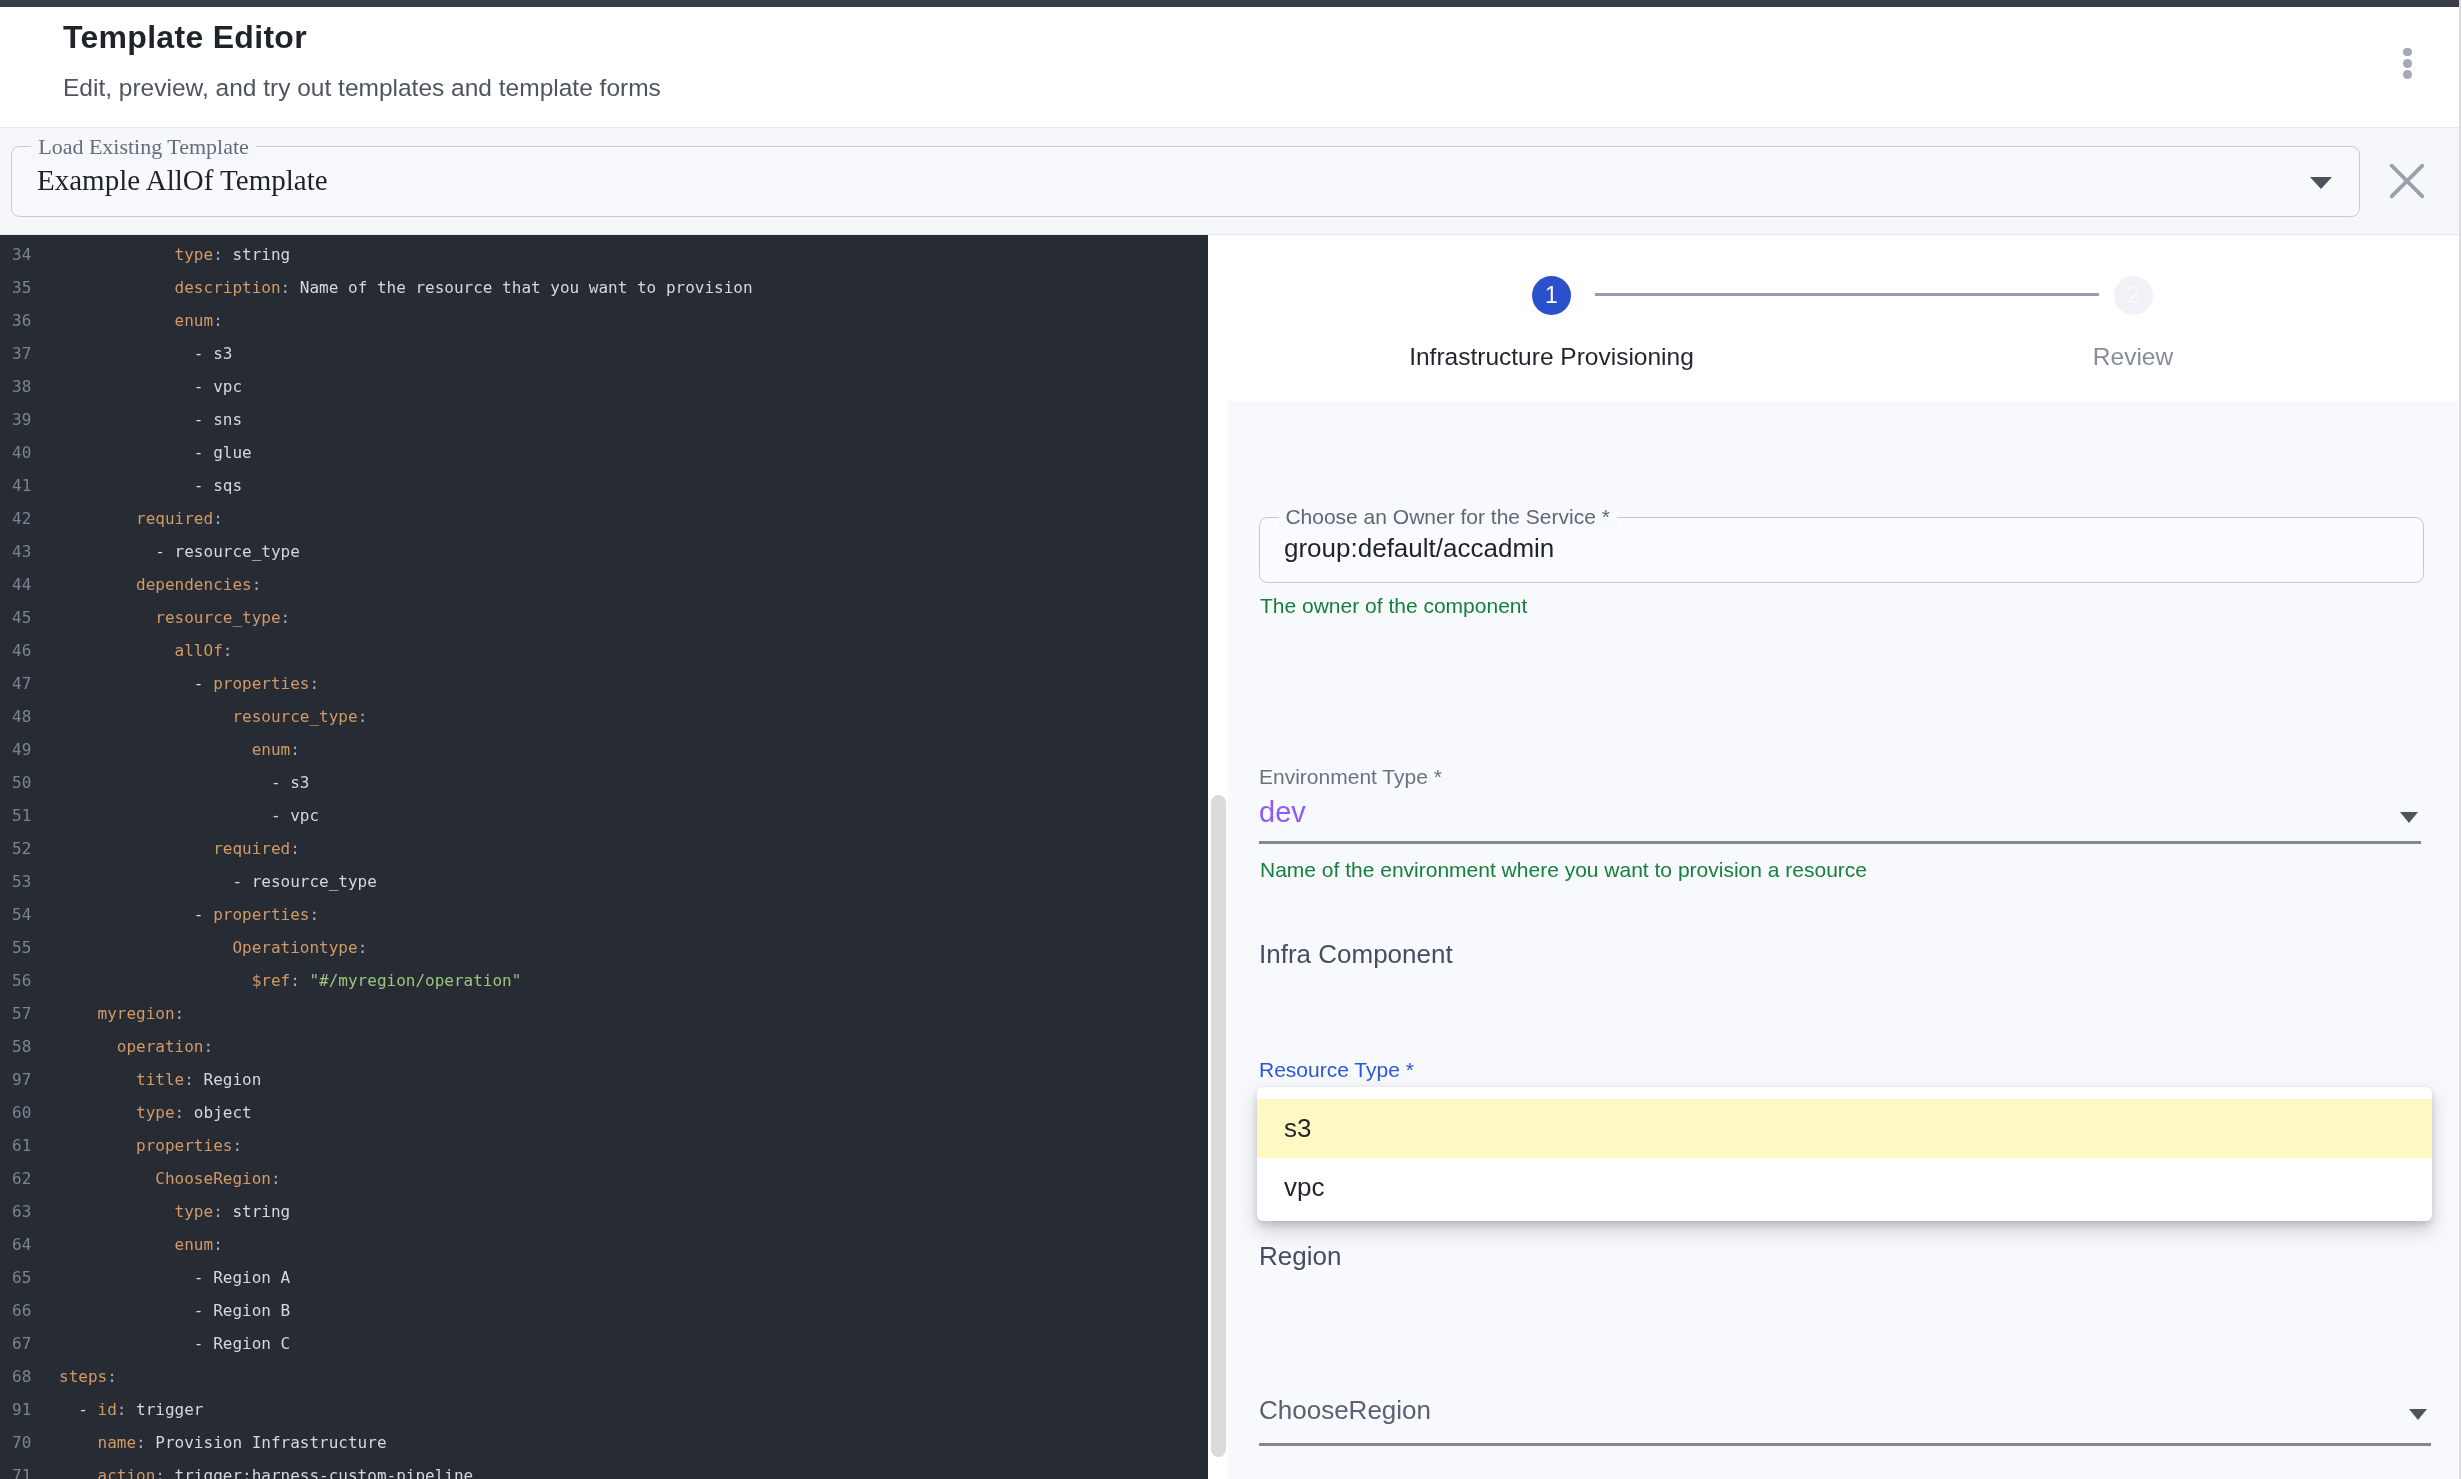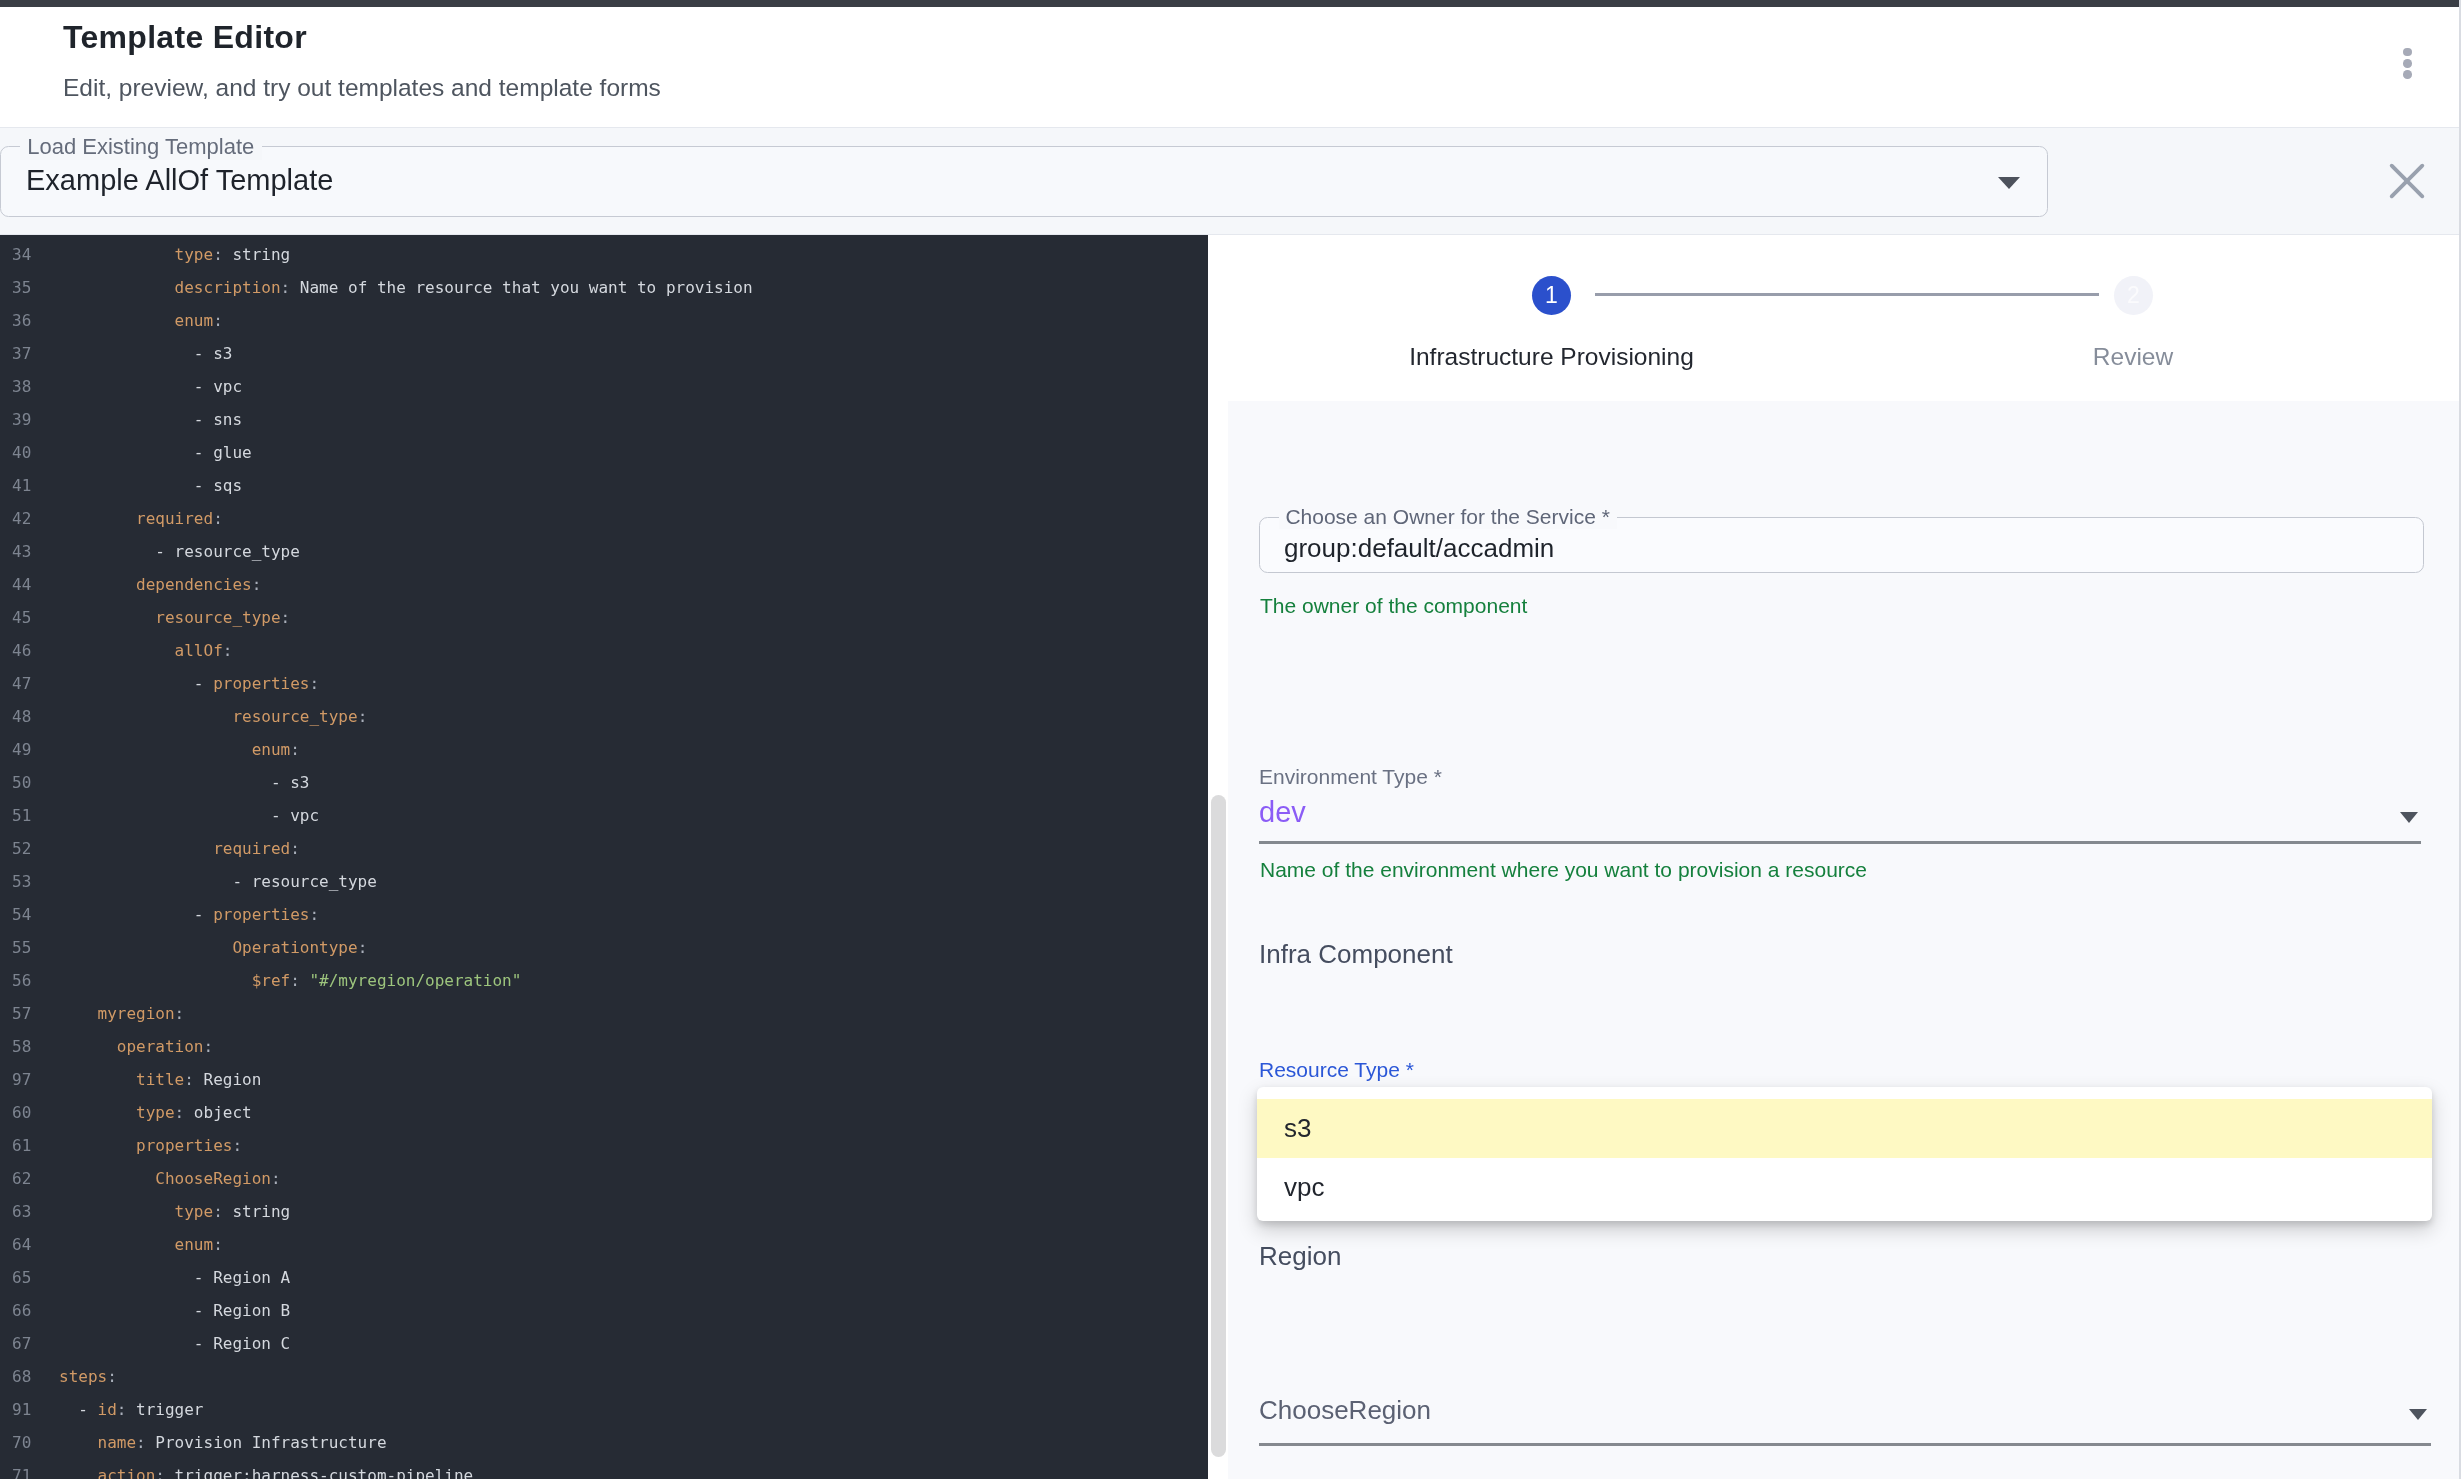--- a/index.html
+++ b/index.html
@@ -16,22 +16,22 @@
   
   .page-title { position:absolute; left:63px; top:18.6px; font-size:32px; font-weight:700; color:#1f242b; letter-spacing:0.3px; }
   .page-subtitle { position:absolute; left:63px; top:74px; font-size:24.5px; color:#4e555f; }
   .kebab { position:absolute; left:2388px; top:41px; width:39px; height:46px; background:none; border:none; cursor:pointer; }
   .kebab i { position:absolute; left:15px; width:8.5px; height:8.5px; border-radius:50%; background:#a6aab7; }
   .kebab i:nth-child(1){ top:6.8px; } .kebab i:nth-child(2){ top:18px; } .kebab i:nth-child(3){ top:29px; }
 
   
   .loadrow { position:absolute; left:0; top:127px; width:2459px; height:108px; background:#f5f7fa;
              border-top:1.7px solid #e5e8ee; border-bottom:1.7px solid #e5e8ee; }
-  .tpl-select { position:absolute; left:0; top:18px; width:2048px; height:71px;
-                border:1.7px solid #c6cad3; border-radius:8.5px; background:#f7f9fc; cursor:pointer; }
+  .tpl-select { position:absolute; left:11px; top:18px; width:2349px; height:71px;
+                border:1.7px solid #c6cad3; border-radius:8.5px; background:#f7f9fc; cursor:pointer;font-family:Liberation Serif, serif; }
   .tpl-select .flabel { position:absolute; left:18.6px; top:-13.5px; font-size:22px; color:#656c7b; background:#f5f7fa; padding:0 7.6px; white-space:nowrap; }
   .tpl-select .fvalue { position:absolute; left:25px; top:17px; font-size:29px; color:#1e232b; }
   .caret { width:0; height:0; border-left:11px solid transparent; border-right:11px solid transparent; border-top:12.7px solid #4d525c; }
   .tpl-select .caret { position:absolute; right:27px; top:30px; }
   .clear-btn { position:absolute; left:2373px; top:18.6px; width:68px; height:68px; background:none; border:none; cursor:pointer; }
 
   
   .editor { position:absolute; left:0; top:235px; width:1208px; height:1245px; background:#262b34; overflow:hidden; padding-top:2.5px; cursor:text; }
   .cl { height:33px; line-height:33px; white-space:pre; font-family:"DejaVu Sans Mono", monospace; font-size:16px; }
   .ln { display:inline-block; width:59px; padding-left:12px; color:#7d London8490; color:#7d8490; }
@@ -45,21 +45,21 @@
   
   .step-circle { position:absolute; width:39px; height:39px; border-radius:50%; text-align:center; line-height:39px; font-size:23px; }
   .step1 { left:324px; top:41px; background:#2b50cc; color:#ffffff; }
   .step2 { left:906px; top:41px; background:#f1f2f8; color:#fbfbfd; }
   .connector { position:absolute; left:387px; top:58px; width:504px; height:2.5px; background:#989dab; }
   .step-label { position:absolute; top:108px; font-size:24.5px; text-align:center; }
   .step-label.one { left:90px; width:507px; color:#23272f; }
   .step-label.two { left:798px; width:254px; color:#868d9a; }
 
   
-  .owner-field { position:absolute; left:51px; top:282px; width:1165px; height:56px;
+  .owner-field { position:absolute; left:51px; top:282px; width:1165px; height:66px;
                  border:1.7px solid #c4c8d1; border-radius:8.5px; background:#fafbfe; cursor:text; }
   .owner-field .flabel { position:absolute; left:18.6px; top:-13.5px; font-size:21px; color:#5f6678; background:#f8f9fc; padding:0 6.8px; white-space:nowrap; }
   .owner-field .fvalue { position:absolute; left:24px; top:15px; font-size:26px; color:#1e232b; }
   .helper { position:absolute; font-size:21px; color:#15803d; }
   .h1 { left:52px; top:359px; }
   .h2 { left:52px; top:623px; }
 
   .env-label { position:absolute; left:51px; top:530px; font-size:21px; color:#6a7183; }
   .env-value { position:absolute; left:51px; top:561px; font-size:29px; color:#8b5cf6; cursor:pointer; }
   .sel-caret { position:absolute; width:0; height:0; border-left:9.3px solid transparent; border-right:9.3px solid transparent; border-top:11px solid #4e545e; }

